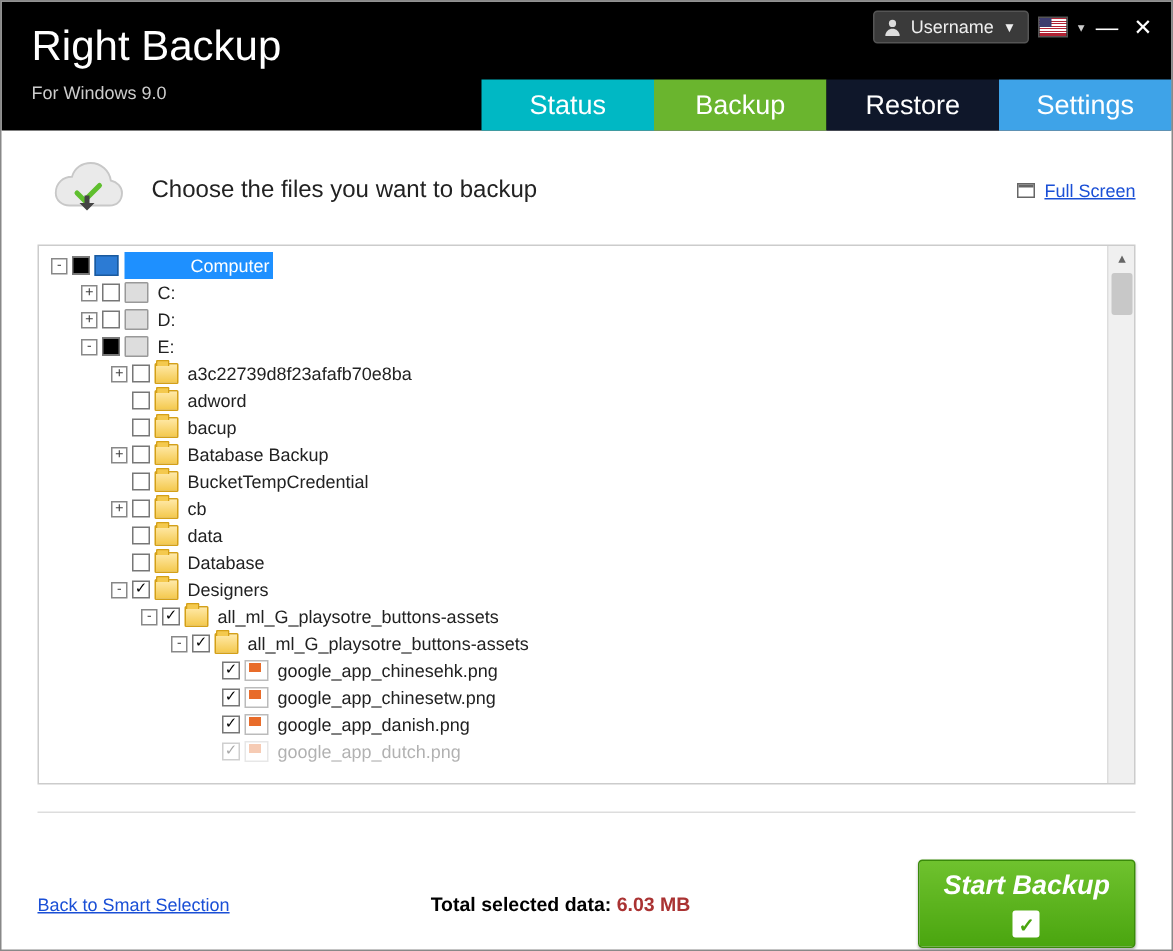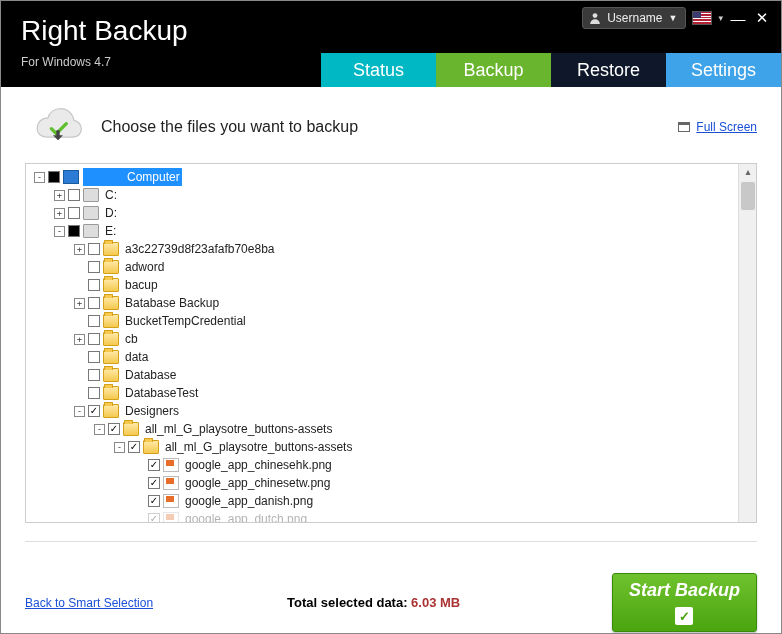--- a/index.html
+++ b/index.html
@@ -64,21 +64,21 @@
 
 .footer-wrap { position:relative; }
 </style>
 </head>
 <body>
 
 <div class="header">
   <div class="brand">
     <span>Right</span><b> Backup</b>
   </div>
-  <div class="subtitle">For Windows 4.7</div>
+  <div class="subtitle">For Windows 9.0</div>
 
   <div class="title-bar">
     <div class="user-pill">
       <svg class="usericon" viewBox="0 0 20 20">
           <circle cx="10" cy="6" r="4" fill="#ddd"></circle>
           <path d="M2 20c0-5 4-8 8-8s8 3 8 8" fill="#ddd"></path>
         </svg>
       <span>Username</span>
       <span style="font-size:9px;">▼</span>
     </div>
@@ -193,27 +193,20 @@
       </div>
     <div class="row">
         <span class="ind" style="width:44px;"></span>
         <span class="expander blank">.</span>
         <span class="chk"></span>
         <span class="nodeicon folder"></span>
         <span class="label">Database</span>
       </div>
     <div class="row">
         <span class="ind" style="width:44px;"></span>
-        <span class="expander blank">.</span>
-        <span class="chk"></span>
-        <span class="nodeicon folder"></span>
-        <span class="label">DatabaseTest</span>
-      </div>
-    <div class="row">
-        <span class="ind" style="width:44px;"></span>
         <span class="expander">-</span>
         <span class="chk checked"></span>
         <span class="nodeicon folder"></span>
         <span class="label">Designers</span>
       </div>
 
     <div class="row">
         <span class="ind" style="width:64px;"></span>
         <span class="expander">-</span>
         <span class="chk checked"></span>

